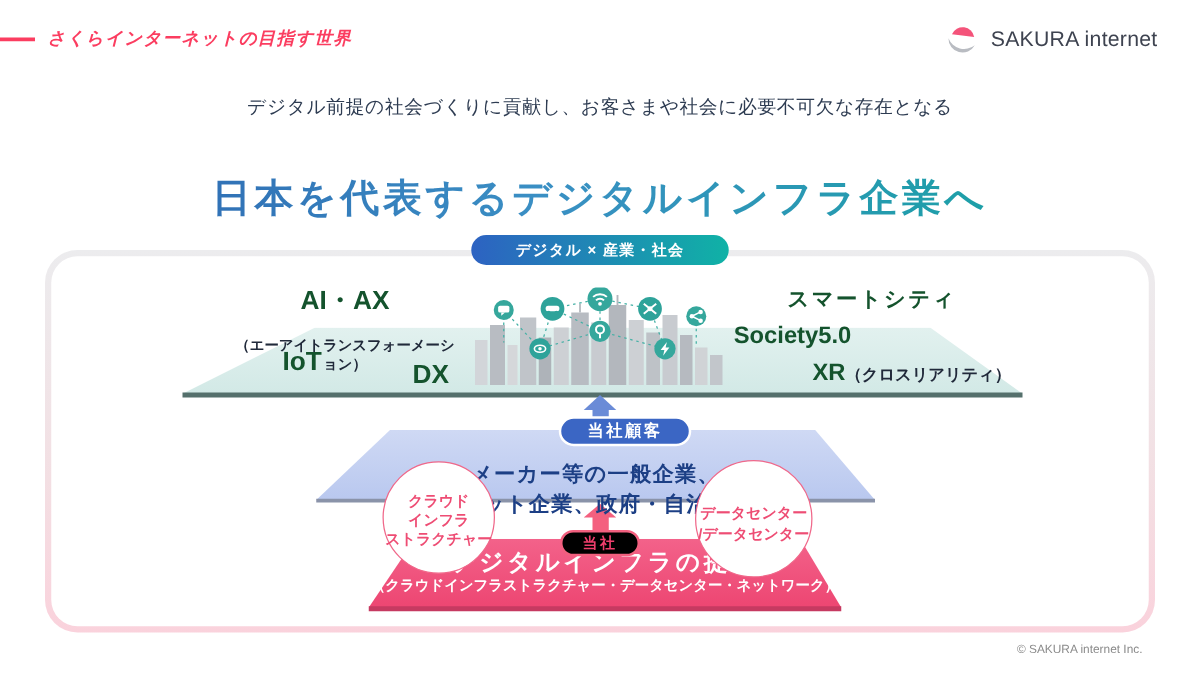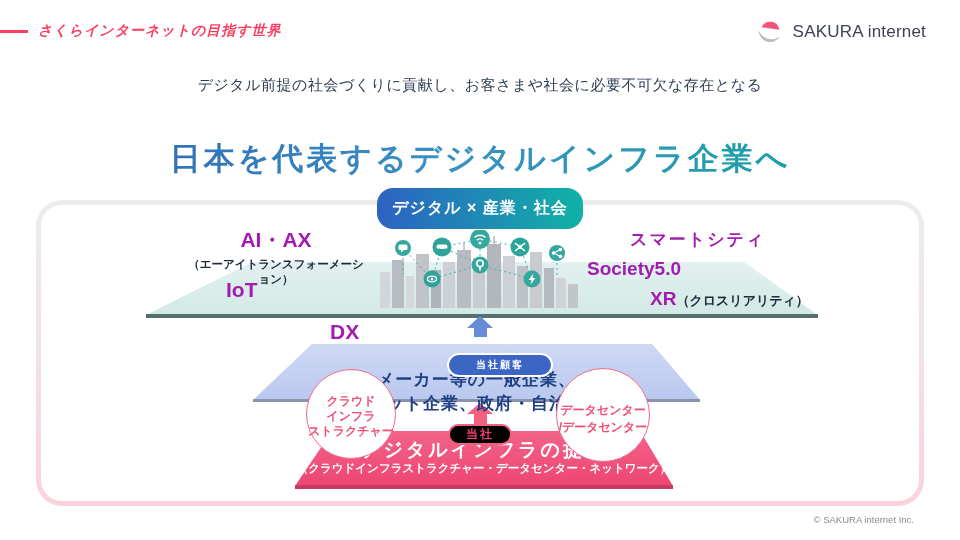--- a/index.html
+++ b/index.html
@@ -23,23 +23,23 @@
     -webkit-background-clip:text;background-clip:text;color:transparent;margin-top:40px;
   }
   
   .frame{
     left:36px;top:200px;width:888px;height:306px;border-radius:26px;
     background:linear-gradient(180deg,#ececee 0%,#f3dfe3 60%,#fad2dc 100%);
   }
   .frame-inner{position:absolute;left:5px;top:5px;right:5px;bottom:5px;background:#fff;border-radius:21px;}
   
   .top-badge{
-    left:377px;top:188px;width:206px;height:41px;border-radius:16px;
+    left:377px;top:188px;width:206px;height:24px;border-radius:16px;
     background:linear-gradient(90deg,#2d62c2,#10b2a6);
-    color:#fff;font-size:16px;font-weight:bold;letter-spacing:1px;
+    color:#fff;font-size:12px;font-weight:bold;letter-spacing:1px;
     display:flex;align-items:center;justify-content:center;z-index:6;
   }
   
   .layer-society{
     left:146px;top:262px;width:672px;height:53px;z-index:1;
     background:linear-gradient(180deg,#e2f1ef,#d2e9e6);
     -webkit-clip-path:polygon(15.8% 0,89% 0,100% 100%,0 100%);
     clip-path:polygon(15.8% 0,89% 0,100% 100%,0 100%);
   }
   .layer-society-base{left:146px;top:314px;width:672px;height:4px;background:#55706c;z-index:1;}
@@ -51,43 +51,43 @@
   }
   .layer-customer-base{left:253px;top:399px;width:447px;height:3px;background:#8a93a9;z-index:1;}
   .layer-company{
     left:295px;top:431px;width:378px;height:55px;z-index:2;
     background:linear-gradient(180deg,#f3628a,#ed4672);
     -webkit-clip-path:polygon(9.8% 0,91.3% 0,100% 100%,0 100%);
     clip-path:polygon(9.8% 0,91.3% 0,100% 100%,0 100%);
   }
   .layer-company-base{left:295px;top:485px;width:378px;height:4px;background:#c63a61;z-index:2;}
   
-  .lbl-blue{color:#a21caf;font-weight:bold;}
+  .lbl-blue{color:#14532d;font-weight:bold;}
   .lbl-dark{color:#20293a;font-weight:bold;}
   .ai-block{left:186px;top:226px;width:180px;text-align:center;z-index:3;}
   .ai-block .big{font-size:21px;}
-  .ai-block .note{font-size:11.5px;margin-top:3px;}
+  .ai-block .note{font-size:11.5px;margin-top:15px;}
   .iot{left:226px;top:278px;font-size:21px;z-index:3;}
-  .dx{left:330px;top:288px;font-size:21px;z-index:3;margin-top:32px;}
+  .dx{left:330px;top:288px;font-size:21px;z-index:3;}
   .smartcity{left:630px;top:228px;font-size:17px;letter-spacing:2px;z-index:3;}
   .society50{left:587px;top:258px;font-size:19px;z-index:3;}
   .xr{left:650px;top:288px;font-size:19px;z-index:3;}
   .xr .note{font-size:13px;}
   
   .arrow-head{width:0;height:0;border-left:13px solid transparent;border-right:13px solid transparent;z-index:2;}
   .arrow-shaft{width:13px;z-index:2;}
   .arrow-blue-head{left:467px;top:316px;border-bottom:12px solid #6a8bd7;}
   .arrow-blue-shaft{left:474px;top:327px;height:10px;background:#6a8bd7;}
   .arrow-pink-head{left:467px;top:403px;border-bottom:11px solid #f4607f;}
   .arrow-pink-shaft{left:474px;top:413px;height:13px;background:#f4607f;}
   
   .badge-customer{
     left:447px;top:333px;width:106px;height:24px;border-radius:13px;background:#3b66c4;
-    border:2px solid #fff;box-sizing:border-box;color:#fff;font-size:10px;font-weight:bold;letter-spacing:2px;
-    display:flex;align-items:center;justify-content:center;z-index:4;margin-top:20px;
+    border:2px solid #fff;box-sizing:border-box;color:#fff;font-size:13px;font-weight:bold;letter-spacing:2px;
+    display:flex;align-items:center;justify-content:center;z-index:4;
   }
   .badge-company{
     left:448px;top:424px;width:64px;height:21px;border-radius:11px;background:#000000;
     border:2px solid #f2607f;box-sizing:border-box;color:#ee3e6c;font-size:12px;font-weight:bold;letter-spacing:2px;
     display:flex;align-items:center;justify-content:center;z-index:4;
   }
   
   .customer-text{left:253px;top:352px;width:447px;text-align:center;color:#1c3f85;font-size:17px;font-weight:bold;line-height:24px;letter-spacing:1px;z-index:3;margin-top:16px;}
   .company-title{left:295px;top:437px;width:378px;text-align:center;color:#fff;font-size:19px;font-weight:bold;letter-spacing:3px;z-index:3;}
   .company-sub{left:295px;top:461px;width:378px;text-align:center;color:#fff;font-size:11.5px;font-weight:bold;z-index:3;}

